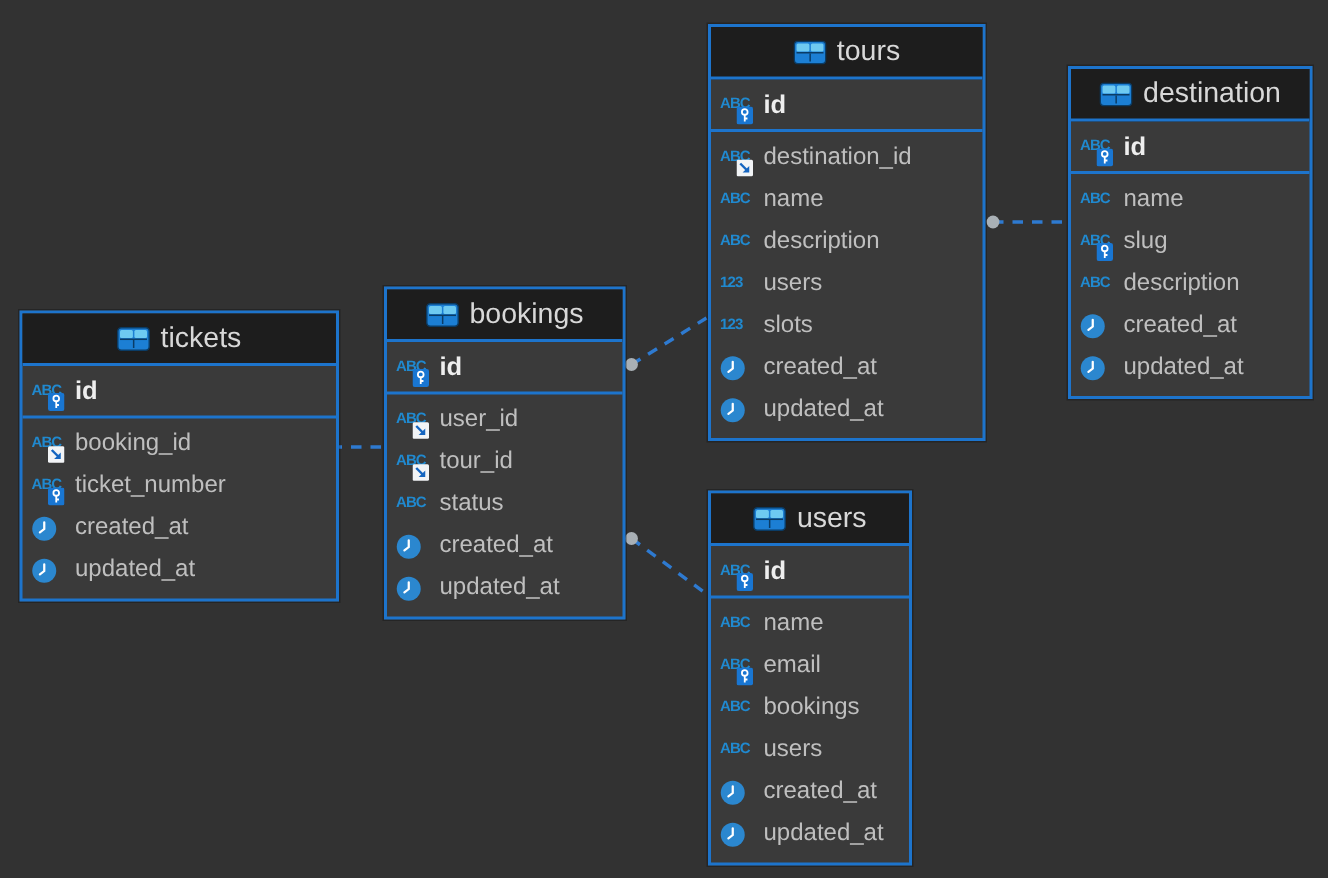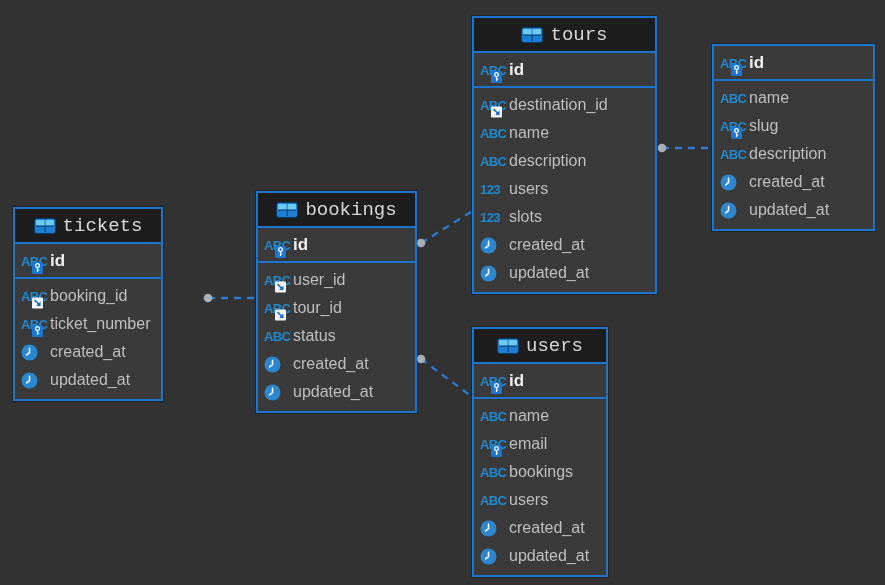--- a/index.html
+++ b/index.html
@@ -1,26 +1,26 @@
 <!DOCTYPE html>
 <html><head>
 <meta charset="utf-8">
 <style>
   html,body{margin:0;padding:0;background:#323232;}
   body{width:885px;height:585px;overflow:hidden;font-family:"Liberation Sans","DejaVu Sans",sans-serif;}
   #canvas{position:relative;width:885px;height:585px;background:#323232;}
   #links{position:absolute;left:0;top:0;width:885px;height:585px;}
   .etable{position:absolute;background:#3a3a3a;border:2px solid #1d74cc;box-sizing:border-box;box-shadow:0 0 0 1px rgba(0,0,0,.25);}
-  .t-header{height:33px;background:#1d1d1d;border-bottom:2px solid #1d74cc;display:flex;align-items:center;justify-content:center;gap:7px;color:#d8d8d8;font-size:19px;white-space:nowrap;font-family:Liberation Mono, monospace;}
+  .t-header{height:33px;background:#1d1d1d;border-bottom:2px solid #1d74cc;display:flex;align-items:center;justify-content:center;gap:7px;color:#d8d8d8;font-size:19px;white-space:nowrap;}
   .t-pk{border-bottom:2px solid #1d74cc;padding:3px 0 2px;}
   .t-cols{padding:3px 0 5px;}
   .crow{height:28px;display:flex;align-items:center;padding:0 6px;gap:6px;color:#bfbfbf;font-size:16px;white-space:nowrap;}
   .t-pk .crow{font-weight:bold;color:#eeeeee;font-size:17px;}
   .cicon{position:relative;width:23px;height:18px;flex:0 0 23px;display:flex;align-items:center;}
-  .glyph-abc,.glyph-123{font-size:13px;font-weight:bold;color:#2089cf;letter-spacing:-0.6px;line-height:1;}
+  .glyph-abc,.glyph-123{font-size:10px;font-weight:bold;color:#2089cf;letter-spacing:-0.6px;line-height:1;}
   .badge{position:absolute;right:1px;bottom:-4px;width:11px;height:12px;display:block;}
   .tbl-icon{width:22px;height:16px;display:block;}
   .clock-icon{width:17px;height:17px;display:block;}
 </style>
 </head>
 <body>
 
 <div id="canvas">
   <svg id="links">
       <g>
@@ -34,21 +34,21 @@
       <g>
         <line x1="421" y1="359" x2="471" y2="396" stroke="#2e7ad0" stroke-width="2.3" stroke-dasharray="7 6"></line>
         <circle cx="421" cy="359" r="4.3" fill="#a9b0b5"></circle>
       </g>
       <g>
         <line x1="662" y1="148" x2="711" y2="148" stroke="#2e7ad0" stroke-width="2.3" stroke-dasharray="7 6"></line>
         <circle cx="662" cy="148" r="4.3" fill="#a9b0b5"></circle>
       </g>
     </svg>
 
-<div class="etable" style="left: 13px; top: 207px; width: 150px;">
+<div class="etable" style="left: 13px; top: 207px; width: 213px;">
       <div class="t-header">
         <svg class="tbl-icon" viewBox="0 0 22 16">
           <rect x="0.5" y="0.5" width="21" height="15" rx="2.5" fill="#1c7fd4" stroke="#0a3c66"></rect>
           <rect x="2" y="2" width="8.6" height="5.4" rx="1" fill="#6ecaf1"></rect>
           <rect x="11.6" y="2" width="8.4" height="5.4" rx="1" fill="#6ecaf1"></rect>
           <line x1="11.1" y1="8.6" x2="11.1" y2="14" stroke="#0a3c66" stroke-width="1"></line>
           <line x1="2" y1="8.2" x2="20" y2="8.2" stroke="#0a3c66" stroke-width="1"></line>
         </svg>
         <span class="t-title">tickets</span>
       </div>
@@ -255,20 +255,30 @@
             <svg class="clock-icon" viewBox="0 0 17 17">
               <circle cx="8.5" cy="8.5" r="8" fill="#2b87cf"></circle>
               <path d="M8.5 4.2 V8.7 L5.6 10.9" stroke="#ffffff" stroke-width="1.5" fill="none" stroke-linecap="round"></path>
             </svg>
           </span>
           <span class="cname">updated_at</span>
         </div>
       </div>
     </div>
     <div class="etable" style="left: 712px; top: 44px; width: 163px;">
+      <div class="t-header">
+        <svg class="tbl-icon" viewBox="0 0 22 16">
+          <rect x="0.5" y="0.5" width="21" height="15" rx="2.5" fill="#1c7fd4" stroke="#0a3c66"></rect>
+          <rect x="2" y="2" width="8.6" height="5.4" rx="1" fill="#6ecaf1"></rect>
+          <rect x="11.6" y="2" width="8.4" height="5.4" rx="1" fill="#6ecaf1"></rect>
+          <line x1="11.1" y1="8.6" x2="11.1" y2="14" stroke="#0a3c66" stroke-width="1"></line>
+          <line x1="2" y1="8.2" x2="20" y2="8.2" stroke="#0a3c66" stroke-width="1"></line>
+        </svg>
+        <span class="t-title">destination</span>
+      </div>
       <div class="t-pk">
         <div class="crow">
           <span class="cicon">
             <span class="glyph-abc">ABC</span>
             <svg class="badge" viewBox="0 0 11 12">
               <rect x="0" y="0" width="11" height="12" rx="1.5" fill="#1976d2"></rect>
               <circle cx="5.5" cy="3.6" r="1.9" fill="none" stroke="#ffffff" stroke-width="1.2"></circle>
               <path d="M5.5 5.5 V10 M5.5 8 H7.3" stroke="#ffffff" stroke-width="1.2" fill="none"></path>
             </svg>
           </span>

